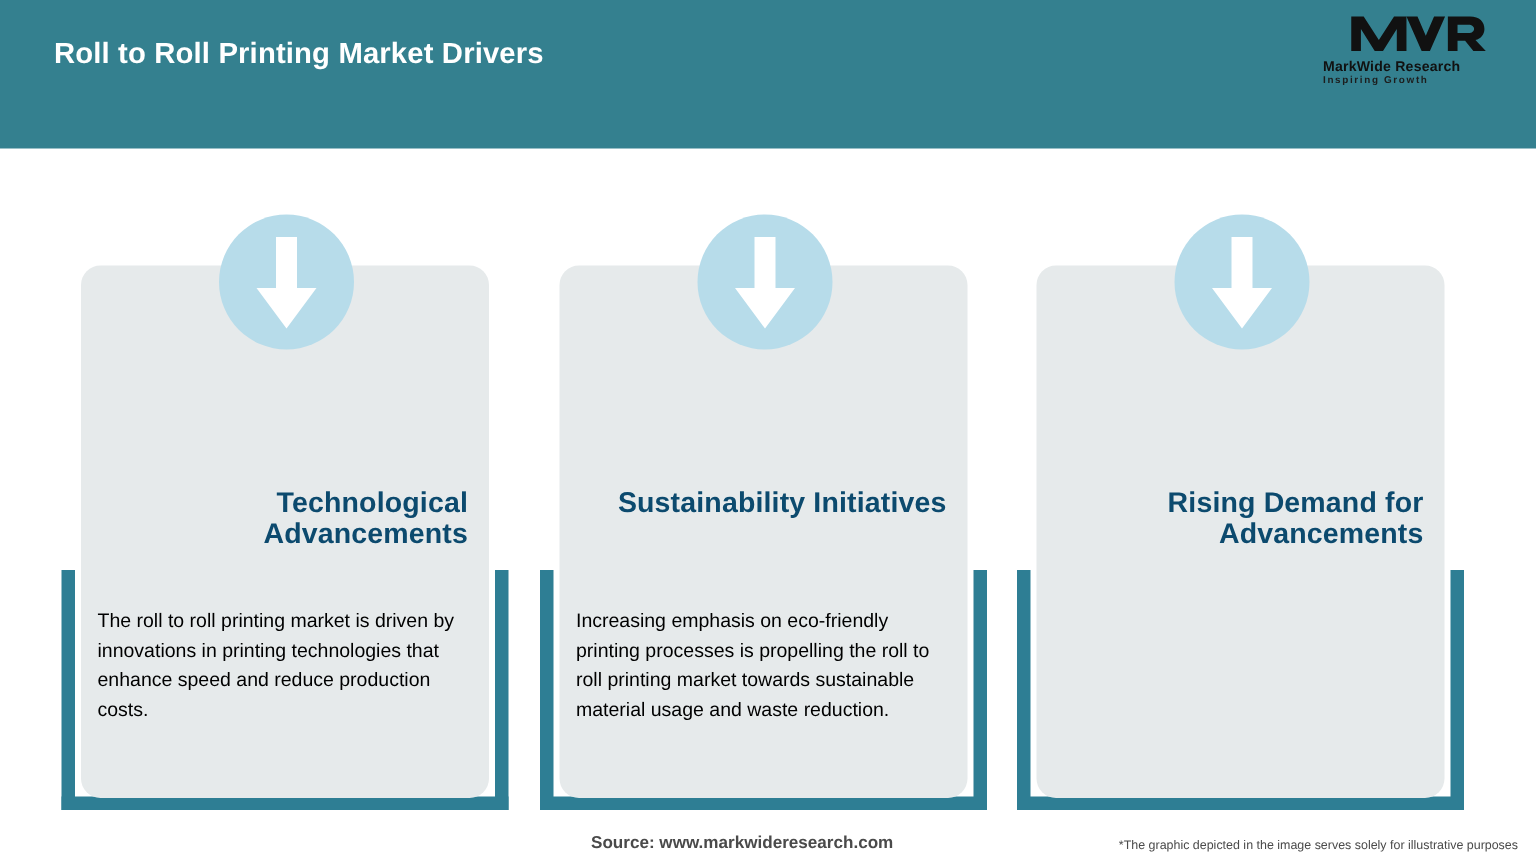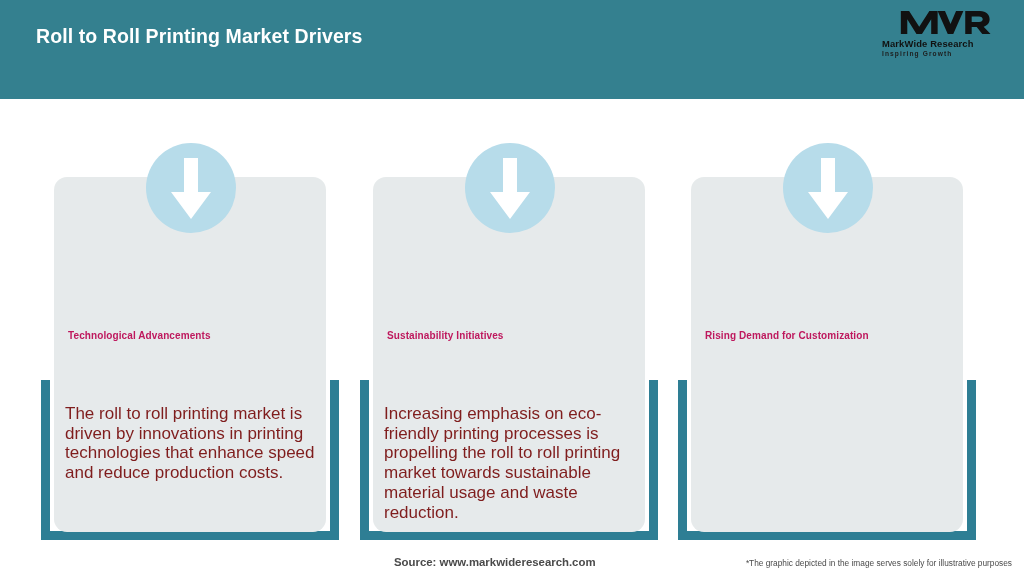--- a/index.html
+++ b/index.html
@@ -121,34 +121,34 @@
     width: 272px;
     height: 355px;
     background: #e6eaeb;
     border-radius: 13px;
   }
   .card-title {
     position: absolute;
     left: 14px;
     top: 148px;
     width: 244px;
-    text-align: left;
-    font-size: 10px;
-    font-weight: bold;
-    color: #be185d;
+    text-align: right;
+    font-size: 19px;
+    font-weight: bold;
+    color: #0c4a6e;
     line-height: 21px;
     letter-spacing: 0.1px;
   }
   .card-body {
     position: absolute;
     left: 11px;
     top: 227px;
     width: 252px;
-    font-size: 17px;
-    color: #7f1d1d;
+    font-size: 13px;
+    color: #000000;
     line-height: 19.7px;
     text-align: left;
   }
 
   
   .badge {
     position: absolute;
     left: 110px;
     top: 44px;
     width: 90px;
@@ -244,21 +244,21 @@
     </div>
   </div>
 
   <div class="card-slot s3">
     <div class="frame">
       <div class="bar-l"></div>
       <div class="bar-r"></div>
       <div class="bar-b"></div>
     </div>
     <div class="card">
-      <div class="card-title">Rising Demand for Customization</div>
+      <div class="card-title">Rising Demand for Advancements</div>
     </div>
     <div class="badge">
       <div class="circle"></div>
       <svg viewBox="0 0 42 62">
         <path d="M14 0 L28 0 L28 34 L41 34 L21 61 L1 34 L14 34 Z" fill="#ffffff"></path>
       </svg>
     </div>
   </div>
 
 </div>

